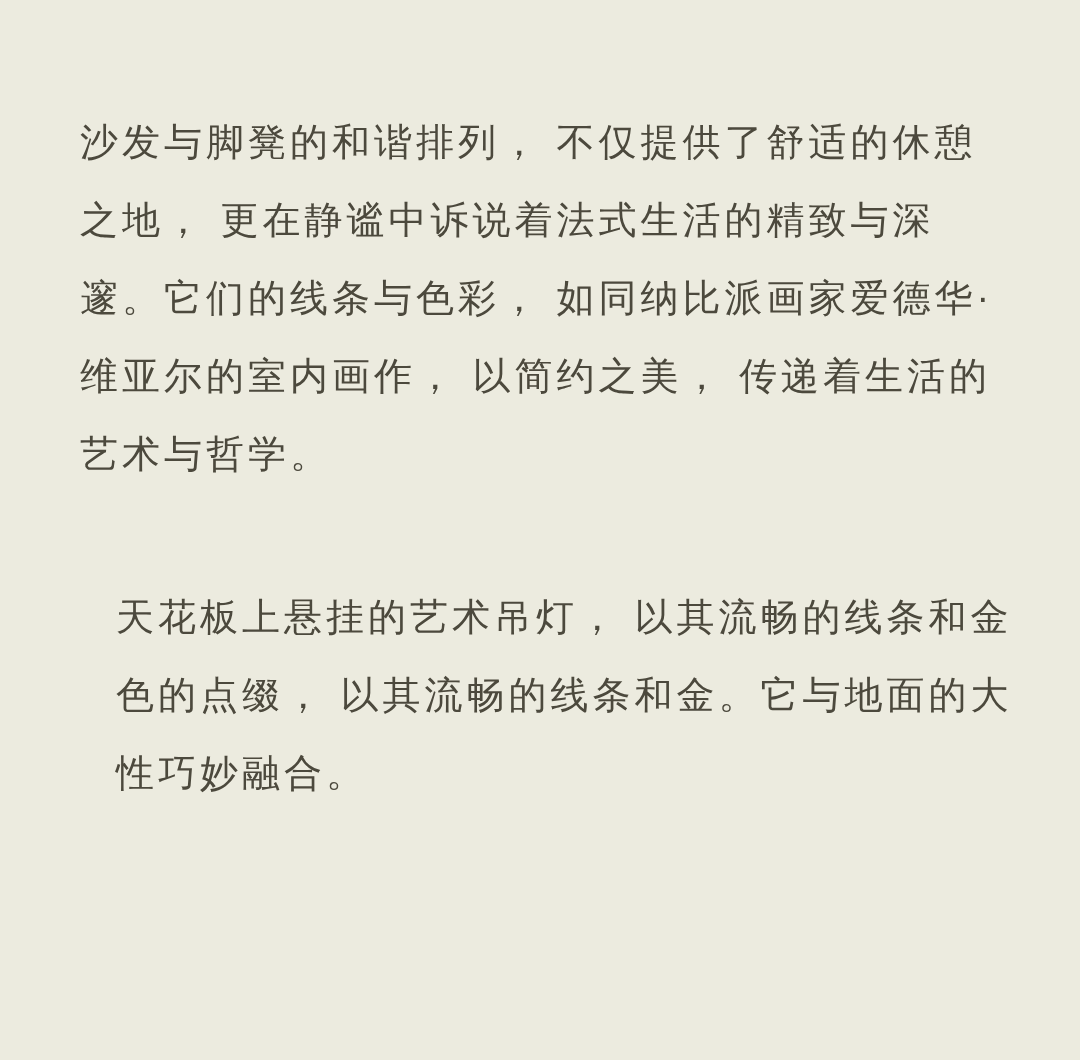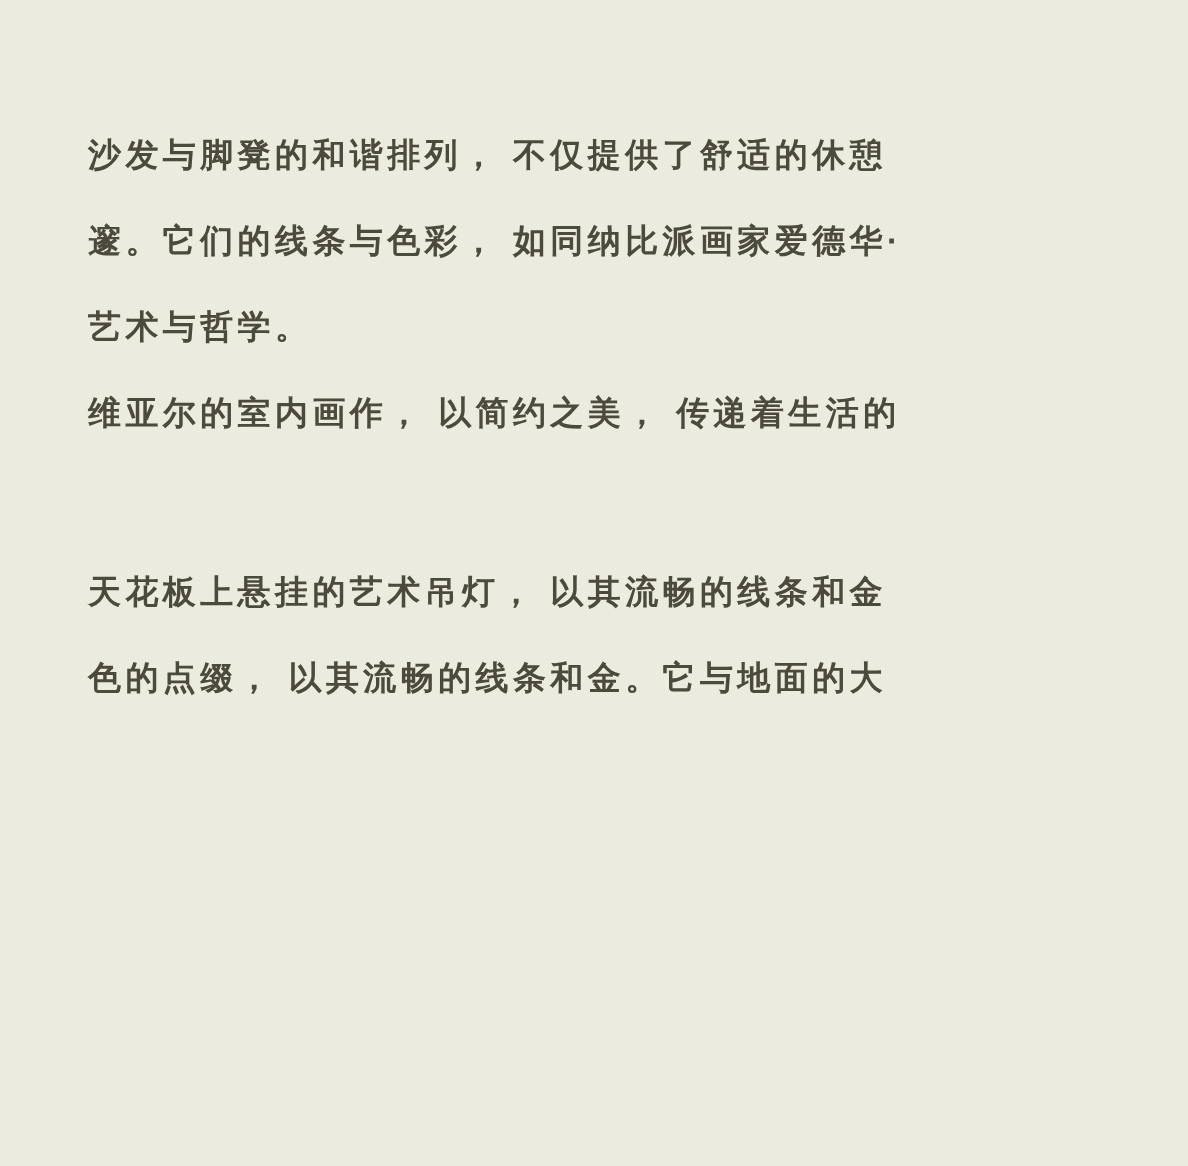--- a/index.html
+++ b/index.html
@@ -18,39 +18,42 @@
     width: 1080px;
     height: 1060px;
     padding: 103px 60px 0 80px;
     color: var(--fg, #4C493D);
   }
   .paragraph {
     margin: 0;
   }
   .paragraph + .paragraph {
     margin-top: 85px;
+    margin-left: 36px;
   }
   .text-line {
-    font-size: 30px;
+    font-size: 38px;
     line-height: 78px;
     letter-spacing: 4px;
-    font-weight: 700;
+    font-weight: 400;
     white-space: nowrap;
   }
 </style>
 </head>
 <body>
 
 <div class="page">
 
   <div class="paragraph">
     <div class="text-line">沙发与脚凳的和谐排列， 不仅提供了舒适的休憩</div>
+    <div class="text-line">之地， 更在静谧中诉说着法式生活的精致与深</div>
     <div class="text-line">邃。它们的线条与色彩， 如同纳比派画家爱德华·</div>
+    <div class="text-line">维亚尔的室内画作， 以简约之美， 传递着生活的</div>
     <div class="text-line">艺术与哲学。</div>
-    <div class="text-line">维亚尔的室内画作， 以简约之美， 传递着生活的</div>
   </div>
 
   <div class="paragraph">
     <div class="text-line">天花板上悬挂的艺术吊灯， 以其流畅的线条和金</div>
     <div class="text-line">色的点缀， 以其流畅的线条和金。它与地面的大</div>
+    <div class="text-line">性巧妙融合。</div>
   </div>
 
 </div>
 
 </body></html>

